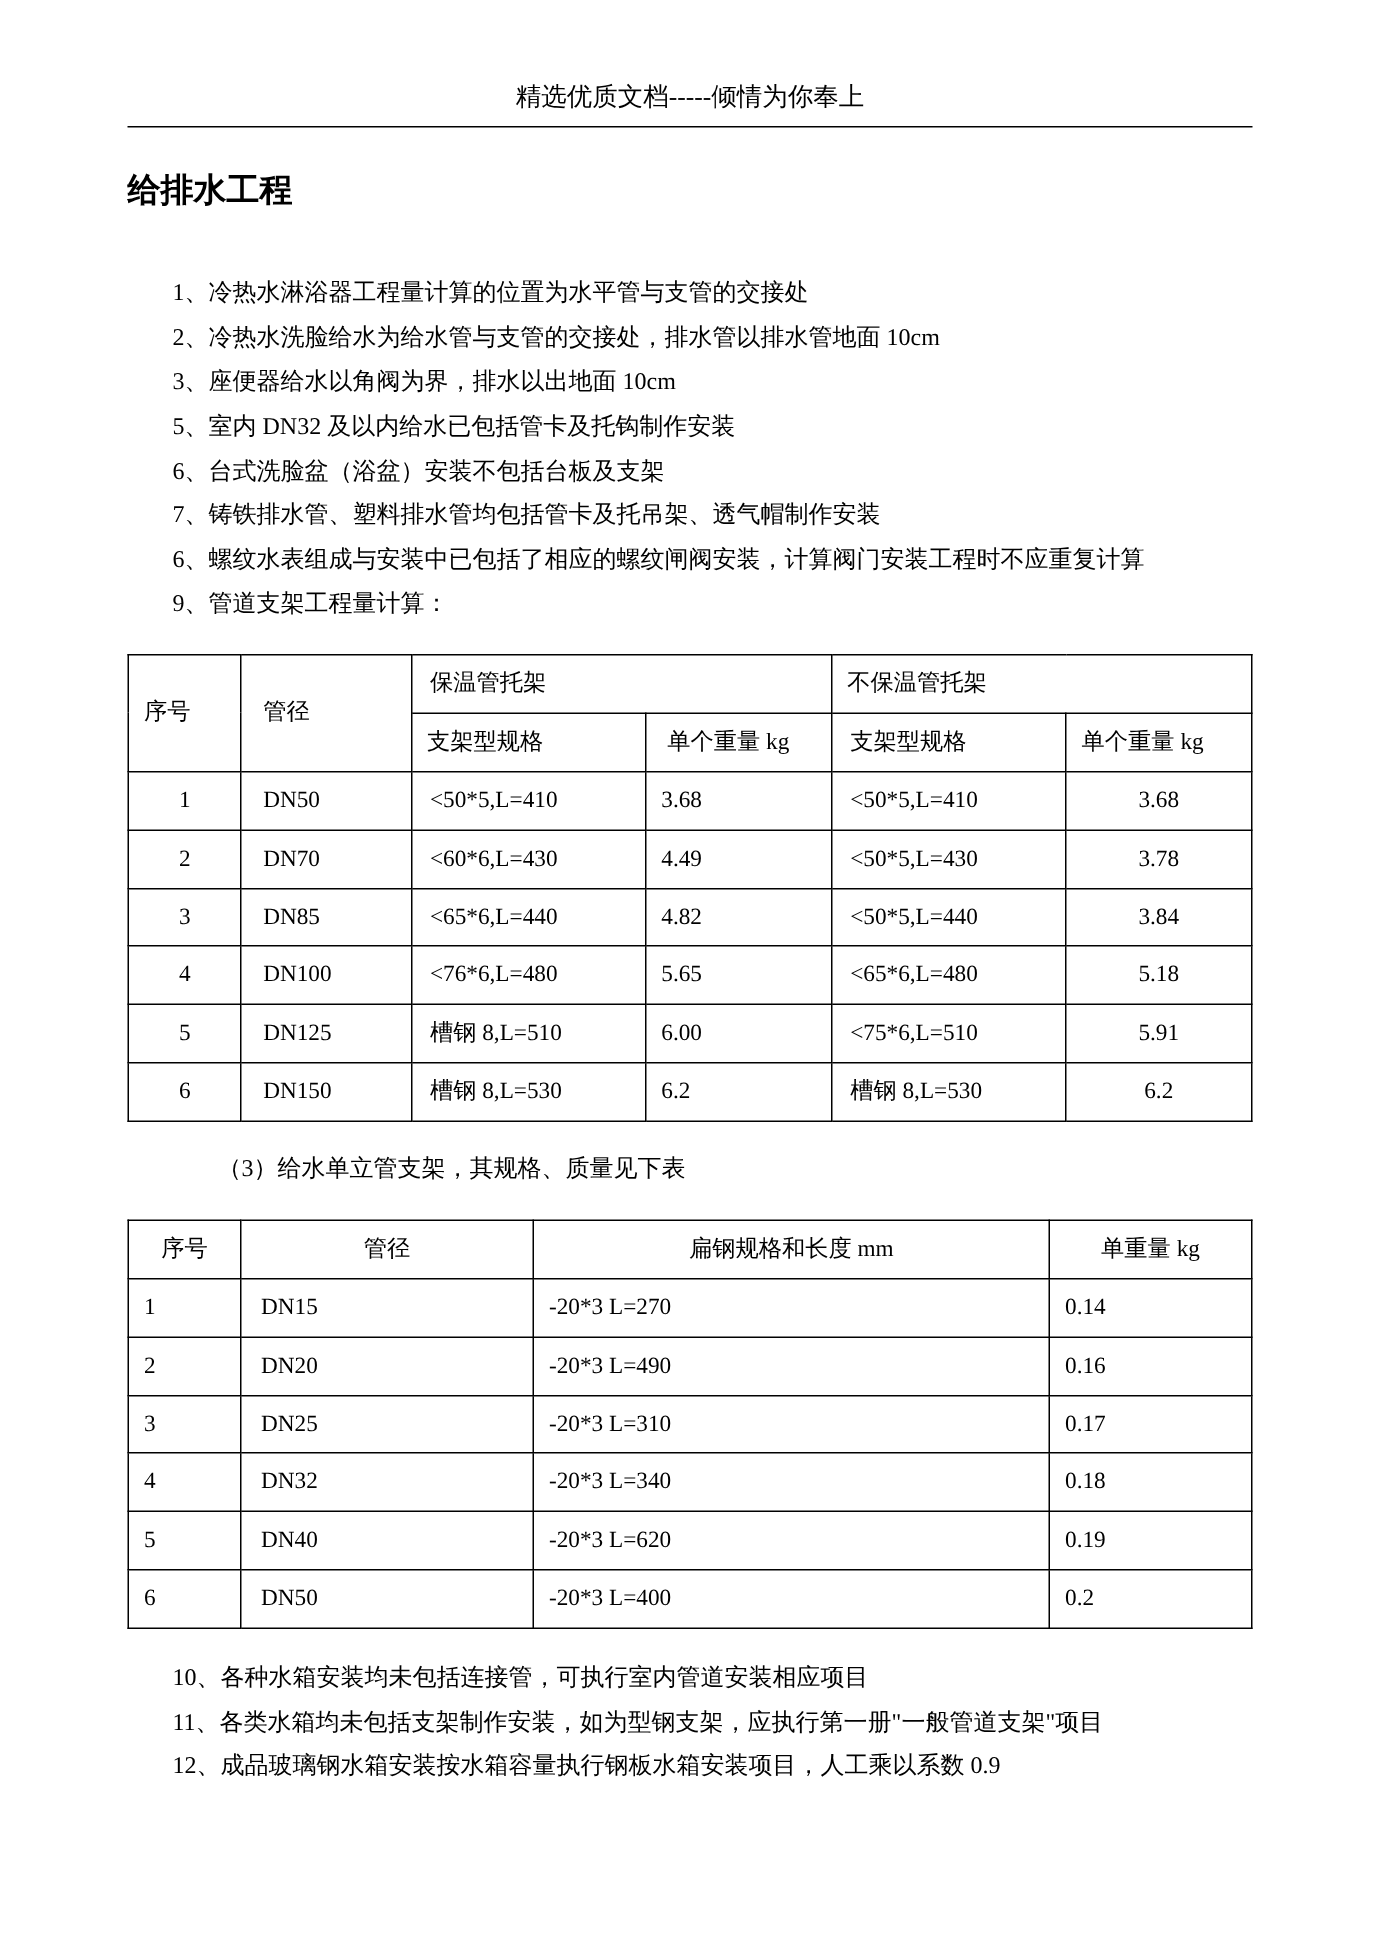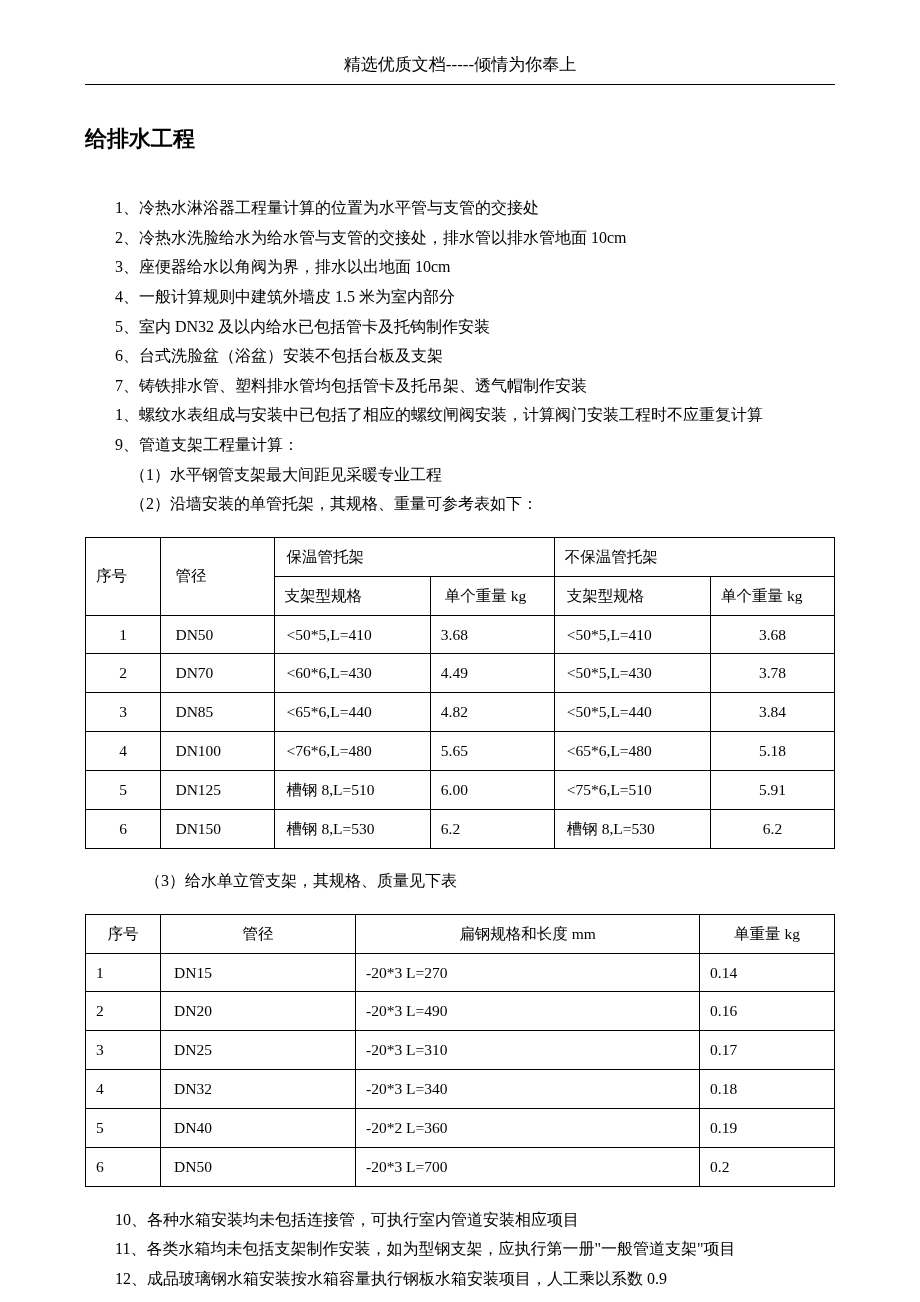--- a/index.html
+++ b/index.html
@@ -13,21 +13,21 @@
       width: 920px;
       margin: 0 auto;
       padding: 50px 85px 30px 85px;
       font-size: 16px;
       color: #000;
       line-height: 1.8;
     }
     .header-line {
       text-align: center;
       font-size: 17px;
-      margin-bottom: 34px;
+      margin-bottom: 22px;
       position: relative;
     }
     .header-line::after {
       content: "";
       display: block;
       width: 100%;
       height: 1px;
       background: #000;
       margin-top: 3px;
     }
@@ -124,30 +124,25 @@
 <body>
 
 <div class="header-line">精选优质文档-----倾情为你奉上</div>
 
 <div class="main-title">给排水工程</div>
 
 <div class="numbered-list">
   <div>1、冷热水淋浴器工程量计算的位置为水平管与支管的交接处</div>
   <div>2、冷热水洗脸给水为给水管与支管的交接处，排水管以排水管地面 10cm</div>
   <div>3、座便器给水以角阀为界，排水以出地面 10cm</div>
-  <div>4、一般计算规则中建筑外墙皮 1.5 米为室内部分</div>
   <div>5、室内 DN32 及以内给水已包括管卡及托钩制作安装</div>
   <div>6、台式洗脸盆（浴盆）安装不包括台板及支架</div>
   <div>7、铸铁排水管、塑料排水管均包括管卡及托吊架、透气帽制作安装</div>
-  <div>1、螺纹水表组成与安装中已包括了相应的螺纹闸阀安装，计算阀门安装工程时不应重复计算</div>
+  <div>6、螺纹水表组成与安装中已包括了相应的螺纹闸阀安装，计算阀门安装工程时不应重复计算</div>
   <div>9、管道支架工程量计算：</div>
-  <div class="sub-list">
-    <div>（1）水平钢管支架最大间距见采暖专业工程</div>
-    <div>（2）沿墙安装的单管托架，其规格、重量可参考表如下：</div>
-  </div>
 </div>
 
 <table class="table1">
   <tbody>
       <tr class="header-row">
     <td rowspan="2">序号</td>
     <td rowspan="2">管径</td>
     <td colspan="2">保温管托架</td>
     <td colspan="2">不保温管托架</td>
   </tr>
@@ -238,27 +233,27 @@
   </tr>
   <tr>
     <td>4</td>
     <td>DN32</td>
     <td>-20*3    L=340</td>
     <td>0.18</td>
   </tr>
   <tr>
     <td>5</td>
     <td>DN40</td>
-    <td>-20*2    L=360</td>
+    <td>-20*3    L=620</td>
     <td>0.19</td>
   </tr>
   <tr>
     <td>6</td>
     <td>DN50</td>
-    <td>-20*3    L=700</td>
+    <td>-20*3    L=400</td>
     <td>0.2</td>
   </tr>
 </tbody>
   </table>
 
 <div class="numbered-list">
   <div>10、各种水箱安装均未包括连接管，可执行室内管道安装相应项目</div>
   <div>11、各类水箱均未包括支架制作安装，如为型钢支架，应执行第一册"一般管道支架"项目</div>
   <div>12、成品玻璃钢水箱安装按水箱容量执行钢板水箱安装项目，人工乘以系数 0.9</div>
 

